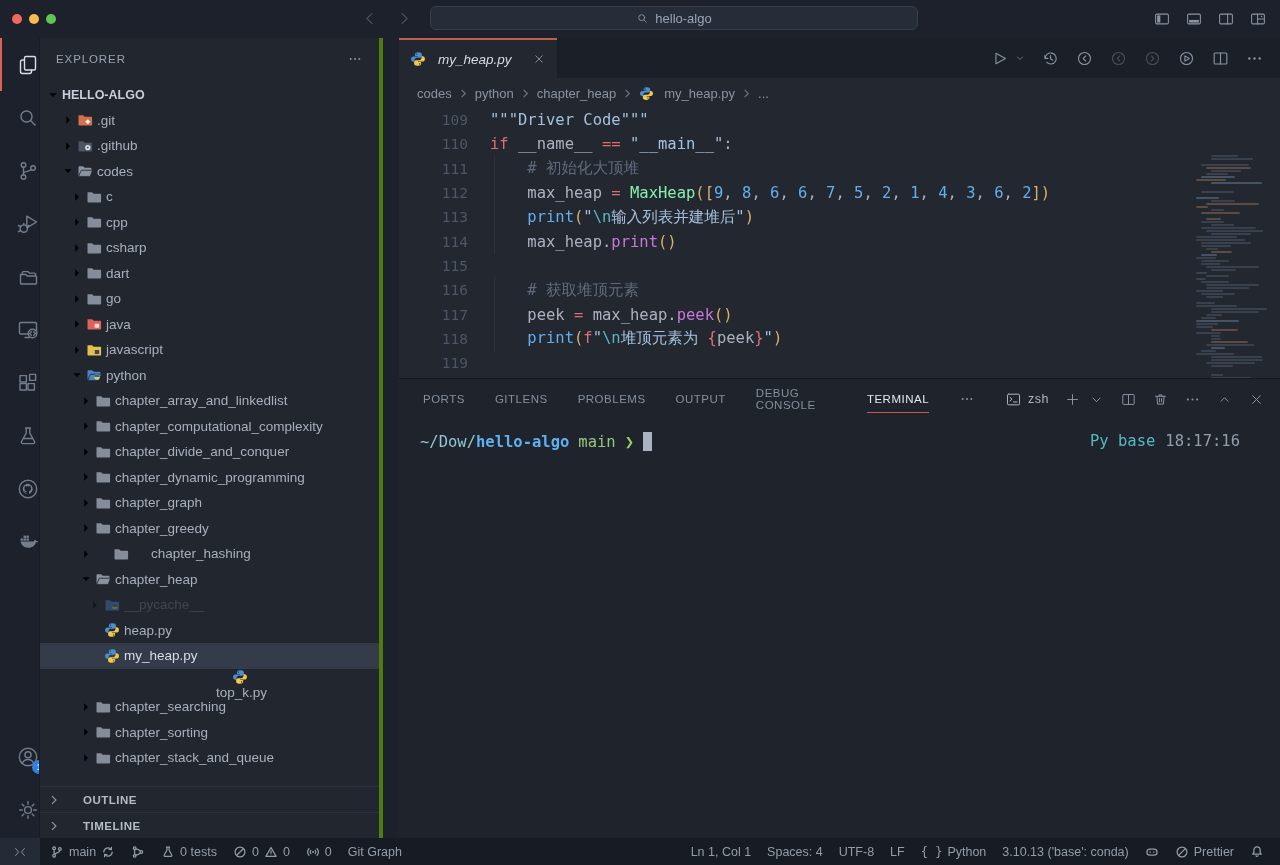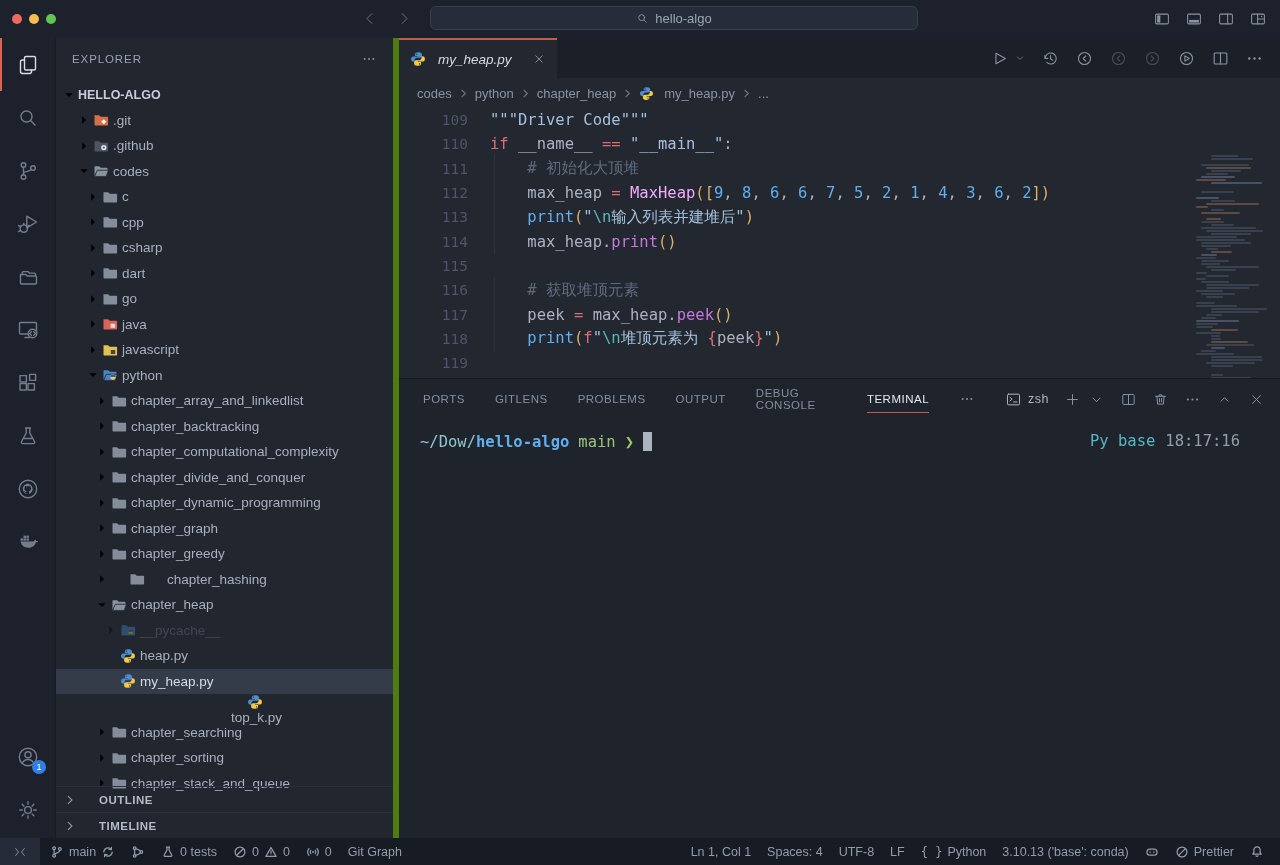--- a/index.html
+++ b/index.html
@@ -23,22 +23,22 @@
   
   .activitybar{position:absolute;left:0;top:38px;width:55px;height:800px;background:#1c212b;
                display:flex;flex-direction:column}
   .ab-item{height:53px;display:flex;align-items:center;justify-content:center;color:#747d8c;position:relative;cursor:pointer}
   .ab-item .ic svg{width:24px;height:24px}
   .ab-item.active{color:#d8dee8;box-shadow:inset 2px 0 0 #d86352}
   .ab-badge{position:absolute;right:9px;bottom:9px;background:#2f7fe5;color:#fff;font-size:9px;
             width:14px;height:14px;border-radius:50%;display:flex;align-items:center;justify-content:center}
   .ab-bottom{margin-top:auto;margin-bottom:2px}
   
-  .sidebar{position:absolute;left:55px;top:38px;width:344px;height:800px;background:#21262f;
-           box-sizing:border-box;border-left:1px solid #171b23;border-right:6px solid #4d7c0f}
+  .sidebar{position:absolute;left:39px;top:38px;width:344px;height:800px;background:#21262f;
+           box-sizing:border-box;border-left:1px solid #171b23;border-right:4px solid #4d7c0f}
   .sb-header{height:42px;display:flex;align-items:center;justify-content:space-between;
              padding:0 16px;color:#9aa3b2;font-size:11.5px;letter-spacing:.9px}
   .sb-header .ic{color:#8a93a2}
   .sb-header .ic svg{width:16px;height:16px}
   .tree{position:absolute;top:44px;left:0;right:0}
   .trow{height:25.5px;display:flex;align-items:center;font-size:13.5px;color:#a8b0bd;
         white-space:nowrap;cursor:pointer}
   .trow.sel{background:#343c49;color:#d6dce5}
   .trow.dim .lbl{color:#6c7686}
   .trow.root{font-weight:700;color:#c7ceda;font-size:12.5px}
@@ -67,21 +67,21 @@
   .bc{display:flex;align-items:center;gap:5px;cursor:pointer}
   .bc-sep{color:#6b7482;margin:0 5px}.bc-sep svg{width:13px;height:13px}
   .bc .fi svg{width:15px;height:15px}
   .codewrap{position:absolute;top:70px;left:0;right:0;height:270px;overflow:hidden}
   .cl{height:24.3px;display:flex;align-items:center;font-family:"DejaVu Sans Mono",monospace;
       font-size:15.5px;white-space:pre}
   .gut{width:69px;text-align:right;color:#4d5667;font-size:14.5px;flex:none}
   .ltx{padding-left:22px;position:relative}
   .cl.g1 .ltx::before{content:"";position:absolute;left:26px;top:-3px;bottom:-3px;border-left:1px solid #2d333e}
   .tok-str{color:#a3c1dc}.tok-kw{color:#e06c75}.tok-op{color:#e06c75}.tok-pln{color:#abb2bf}
-  .tok-com{color:#5f6b7d}.tok-cls{color:#f0abfc}.tok-num{color:#61afef}.tok-blt{color:#61afef}
+  .tok-com{color:#5f6b7d}.tok-cls{color:#86efac}.tok-num{color:#61afef}.tok-blt{color:#61afef}
   .tok-mth{color:#c678dd}.tok-par{color:#d8b06b}.tok-pun{color:#abb2bf}.tok-esc{color:#56b6c2}
   .minimap{position:absolute;right:12px;top:47px;width:72px;height:248px}
   .mm{height:2px;margin-bottom:1px;border-radius:1px}
   
   .panel{position:absolute;left:0;right:0;top:340px;bottom:0;background:#1f242c;border-top:1px solid #14181f}
   .p-tabs{height:40px;display:flex;align-items:center;padding-left:24px;gap:30px;
           font-size:11.5px;letter-spacing:.5px;color:#848e9d}
   .p-tab{position:relative;height:100%;display:flex;align-items:center;cursor:pointer}
   .p-tab.active{color:#e3e8ef}
   .p-tab.active::after{content:"";position:absolute;left:0;right:0;bottom:6px;border-bottom:1.5px solid #c25d4d}
@@ -462,33 +462,20 @@
             <svg viewBox="0 0 16 16">
               <polyline points="6 3.8 10.2 8 6 12.2"></polyline>
             </svg>
           </span>
           <span class="fi">
             <svg viewBox="0 0 16 16">
               <path fill="#848d99" d="M1.5 3.2h4.6l1.6 1.6h6.4c.6 0 1 .4 1 1v6.6c0 .6-.4 1-1 1H2.5c-.6 0-1-.4-1-1z"></path>
             </svg>
           </span>
           <span class="lbl">chapter_array_and_linkedlist</span>
-        </div>
-        <div class="trow" style="padding-left: 37px;">
-          <span class="tw">
-            <svg viewBox="0 0 16 16">
-              <polyline points="6 3.8 10.2 8 6 12.2"></polyline>
-            </svg>
-          </span>
-          <span class="fi">
-            <svg viewBox="0 0 16 16">
-              <path fill="#848d99" d="M1.5 3.2h4.6l1.6 1.6h6.4c.6 0 1 .4 1 1v6.6c0 .6-.4 1-1 1H2.5c-.6 0-1-.4-1-1z"></path>
-            </svg>
-          </span>
-          <span class="lbl">chapter_backtracking</span>
         </div>
         <div class="trow" style="padding-left: 37px;">
           <span class="tw">
             <svg viewBox="0 0 16 16">
               <polyline points="6 3.8 10.2 8 6 12.2"></polyline>
             </svg>
           </span>
           <span class="fi">
             <svg viewBox="0 0 16 16">
               <path fill="#848d99" d="M1.5 3.2h4.6l1.6 1.6h6.4c.6 0 1 .4 1 1v6.6c0 .6-.4 1-1 1H2.5c-.6 0-1-.4-1-1z"></path>

